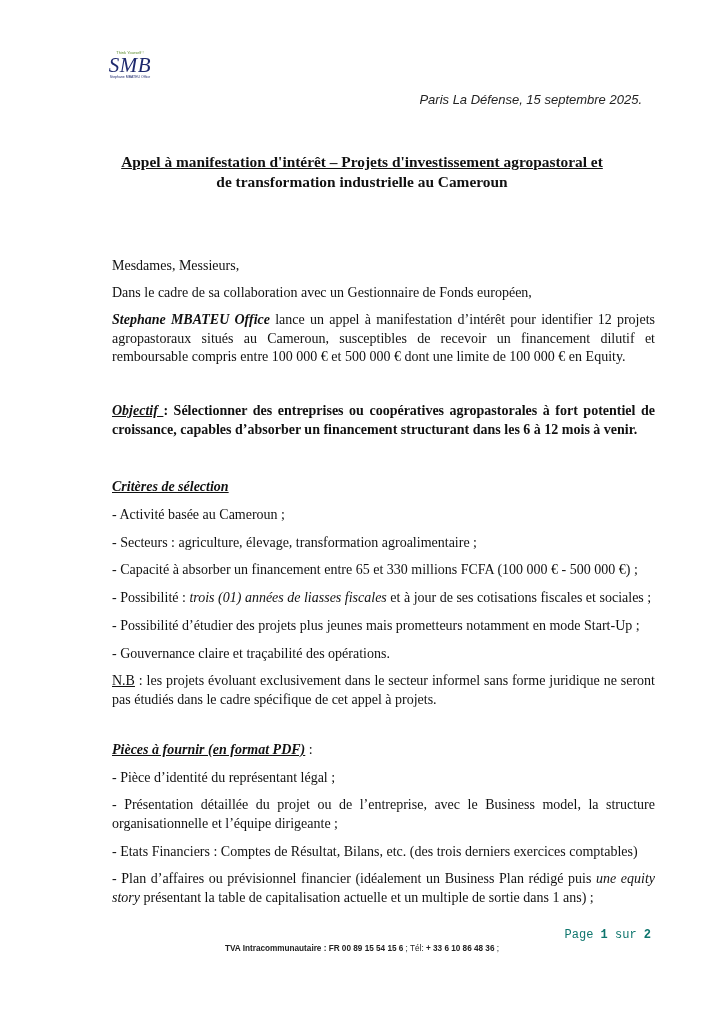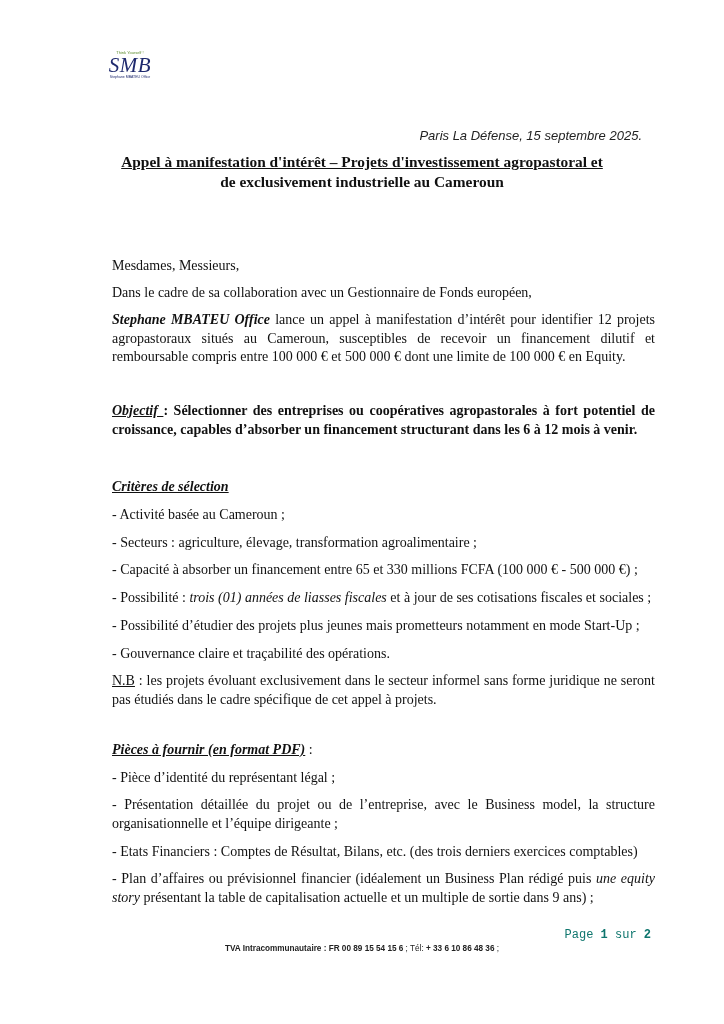--- a/index.html
+++ b/index.html
@@ -3,21 +3,21 @@
 <meta charset="utf-8">
 <style>
   html, body { margin:0; padding:0; background:#ffffff; }
   body { width:724px; height:1024px; position:relative; overflow:hidden; color:#111; }
 
   .logo { position:absolute; left:100px; top:50px; width:60px; text-align:center; }
   .logo .tag { font-family:"Liberation Sans", sans-serif; font-size:4px; color:#5a8a2a; line-height:5px; }
   .logo .mark { font-family:"Liberation Serif", serif; font-style:italic; font-size:21px; color:#1f2a6e; line-height:20px; letter-spacing:0.5px; }
   .logo .sub { font-family:"Liberation Sans", sans-serif; font-size:3.5px; color:#1f2a6e; line-height:4px; }
 
-  .date { position:absolute; right:82px; top:92px; font-family:"Liberation Sans", sans-serif; font-style:italic; font-size:13px; color:#222;margin-top:36px; }
+  .date { position:absolute; right:82px; top:92px; font-family:"Liberation Sans", sans-serif; font-style:italic; font-size:13px; color:#222; }
 
   .title { position:absolute; left:92px; width:540px; top:152px; text-align:center; font-family:"Liberation Serif", serif; font-weight:bold; font-size:15.4px; line-height:20px; color:#111; }
   .title .u { text-decoration:underline; }
 
   .content { position:absolute; left:92px; width:543px; font-family:"Liberation Serif", serif; font-size:14px; line-height:18.5px; color:#111;margin-left:20px; }
   .content p { margin:0; }
   .just { text-align:justify; }
   .b { font-weight:bold; }
   .i { font-style:italic; }
   .u { text-decoration:underline; }
@@ -34,21 +34,21 @@
 <div class="logo">
   <div class="tag">Think Yourself !</div>
   <div class="mark">SMB</div>
   <div class="sub">Stephane MBATEU Office</div>
 </div>
 
 <div class="date">Paris La Défense, 15 septembre 2025.</div>
 
 <div class="title">
   <div class="u">Appel à manifestation d'intérêt – Projets d'investissement agropastoral et</div>
-  <div>de exclusivement industrielle au Cameroun</div>
+  <div>de transformation industrielle au Cameroun</div>
 </div>
 
 <div class="content" style="top:257px;">
   <p>Mesdames, Messieurs,</p>
 </div>
 
 <div class="content" style="top:284px;">
   <p>Dans le cadre de sa collaboration avec un Gestionnaire de Fonds européen,</p>
 </div>
 
@@ -94,21 +94,21 @@
 <div class="content" style="top:769px;">
   <p>- Pièce d’identité du représentant légal ;</p>
 </div>
 <div class="content just" style="top:796px;">
   <p class="just">- Présentation détaillée du projet ou de l’entreprise, avec le Business model, la structure organisationnelle et l’équipe dirigeante ;</p>
 </div>
 <div class="content" style="top:843px;">
   <p>- Etats Financiers : Comptes de Résultat, Bilans, etc. (des trois derniers exercices comptables)</p>
 </div>
 <div class="content just" style="top:870px;">
-  <p class="just"><span>- Plan d’affaires ou prévisionnel financier (idéalement un Business Plan rédigé puis </span><span class="i">une equity story</span><span> présentant la table de capitalisation actuelle et un multiple de sortie dans 9 ans) ;</span></p>
+  <p class="just"><span>- Plan d’affaires ou prévisionnel financier (idéalement un Business Plan rédigé puis </span><span class="i">une equity story</span><span> présentant la table de capitalisation actuelle et un multiple de sortie dans 1 ans) ;</span></p>
 </div>
 
 <div class="footer-page">
   <span>Page </span><span class="b" style="font-weight:bold">1</span><span> sur </span><span style="font-weight:bold">2</span>
 </div>
 
 <div class="footer">
   <div>
     <span class="b">TVA Intracommunautaire : FR 00 89 15 54 15 6</span><span> ; Tél: </span><span class="b">+ 33 6 10 86 48 36</span><span> ;</span>
   </div>

